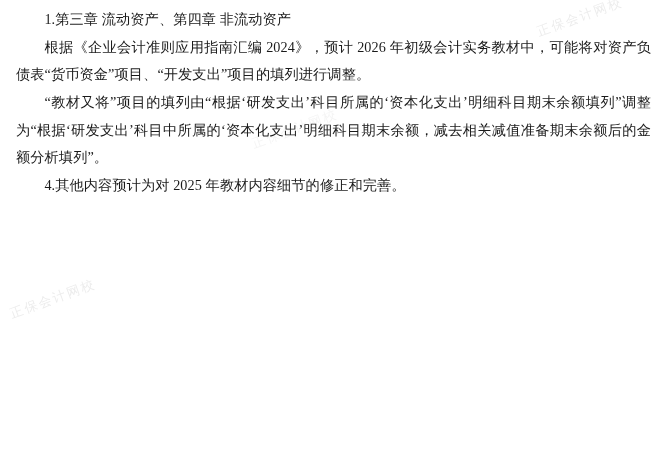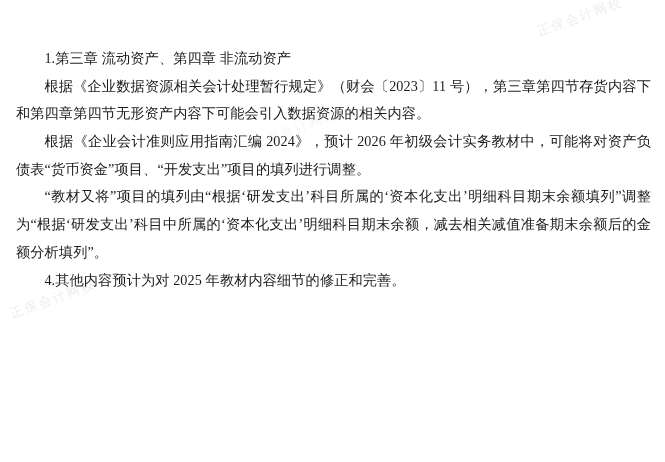--- a/index.html
+++ b/index.html
@@ -25,21 +25,20 @@
   .block {
     font-size: 14.2px;
     line-height: 1.95;
     text-align: justify;
     text-justify: inter-ideograph;
     letter-spacing: 0.1px;
   }
   .heading {
     text-indent: 2em;
     font-weight: 400;
-    margin-top: 39px;
   }
   .para {
     text-indent: 2em;
   }
   .watermark {
     position: absolute;
     color: rgba(150, 150, 150, 0.18);
     font-size: 13px;
     font-family: "Liberation Sans", sans-serif;
     letter-spacing: 2px;
@@ -67,21 +66,20 @@
 </head>
 <body>
 
 <div class="page">
 
   <div class="watermark wm1">正保会计网校</div>
   <div class="watermark wm3">正保会计网校</div>
   <div class="watermark wm2">正保会计网校</div>
 
   <div class="block heading">1.第三章 流动资产、第四章 非流动资产</div>
-  <div class="block para">根据《企业数据资源相关会计处理暂行规定》（财会〔2023〕11 号），第三章第四节存货内容下和第四章第四节无形资产内容下可能会引入数据资源的相关内容。</div>
 
 
   <div class="block para">根据《企业会计准则应用指南汇编 2024》，预计 2026 年初级会计实务教材中，可能将对资产负债表“货币资金”项目、“开发支出”项目的填列进行调整。</div>
   <div class="block para">“教材又将”项目的填列由“根据‘研发支出’科目所属的‘资本化支出’明细科目期末余额填列”调整为“根据‘研发支出’科目中所属的‘资本化支出’明细科目期末余额，减去相关减值准备期末余额后的金额分析填列”。</div>
 
   <div class="block para">4.其他内容预计为对 2025 年教材内容细节的修正和完善。</div>
 
 </div>
 
 </body></html>

